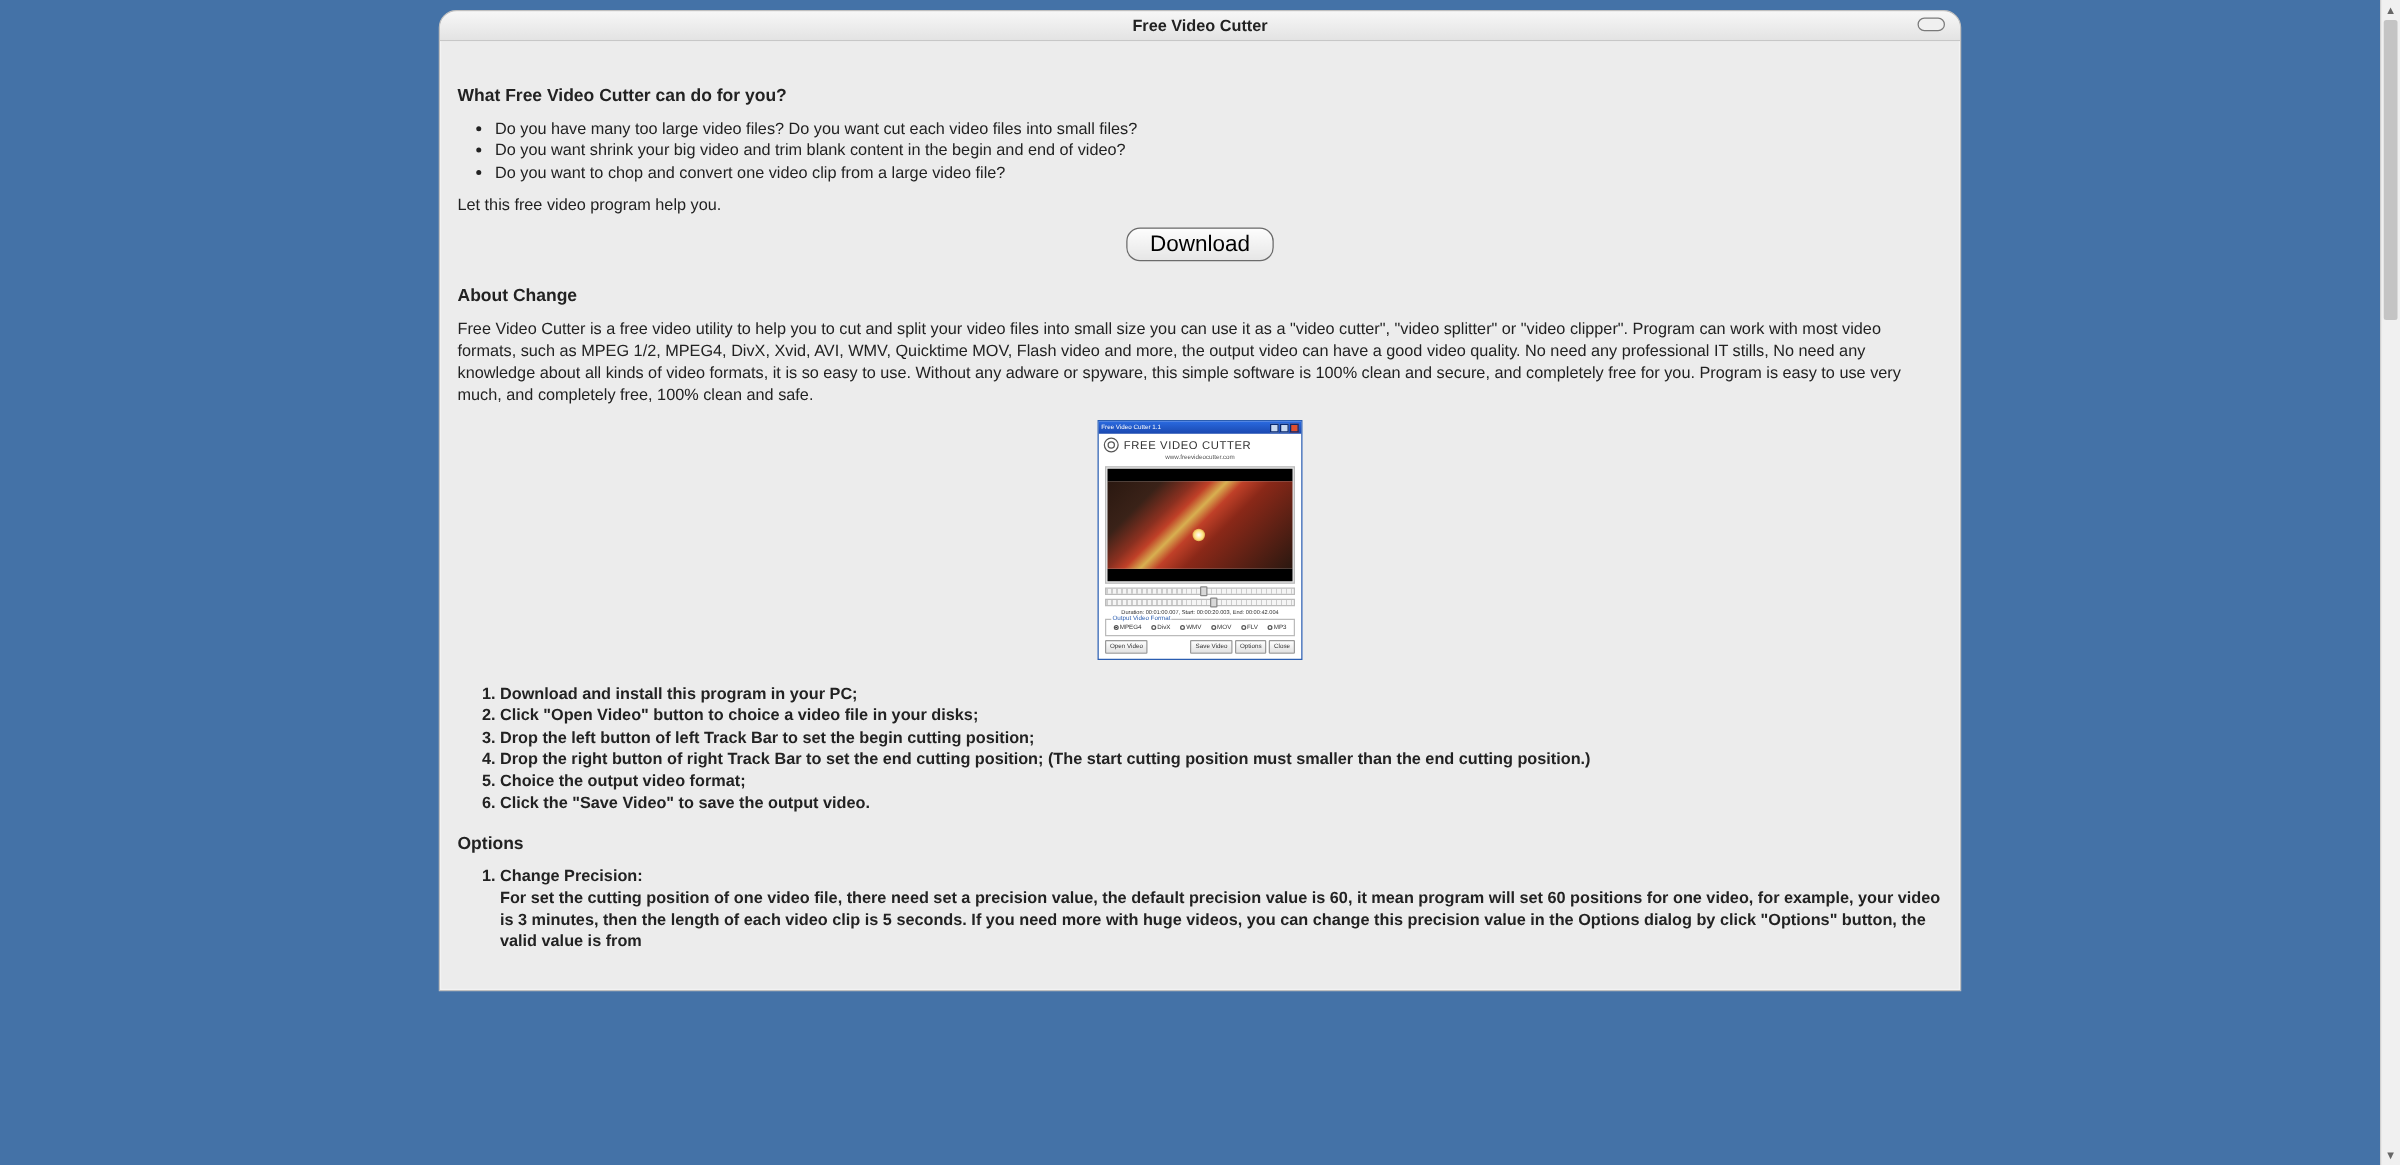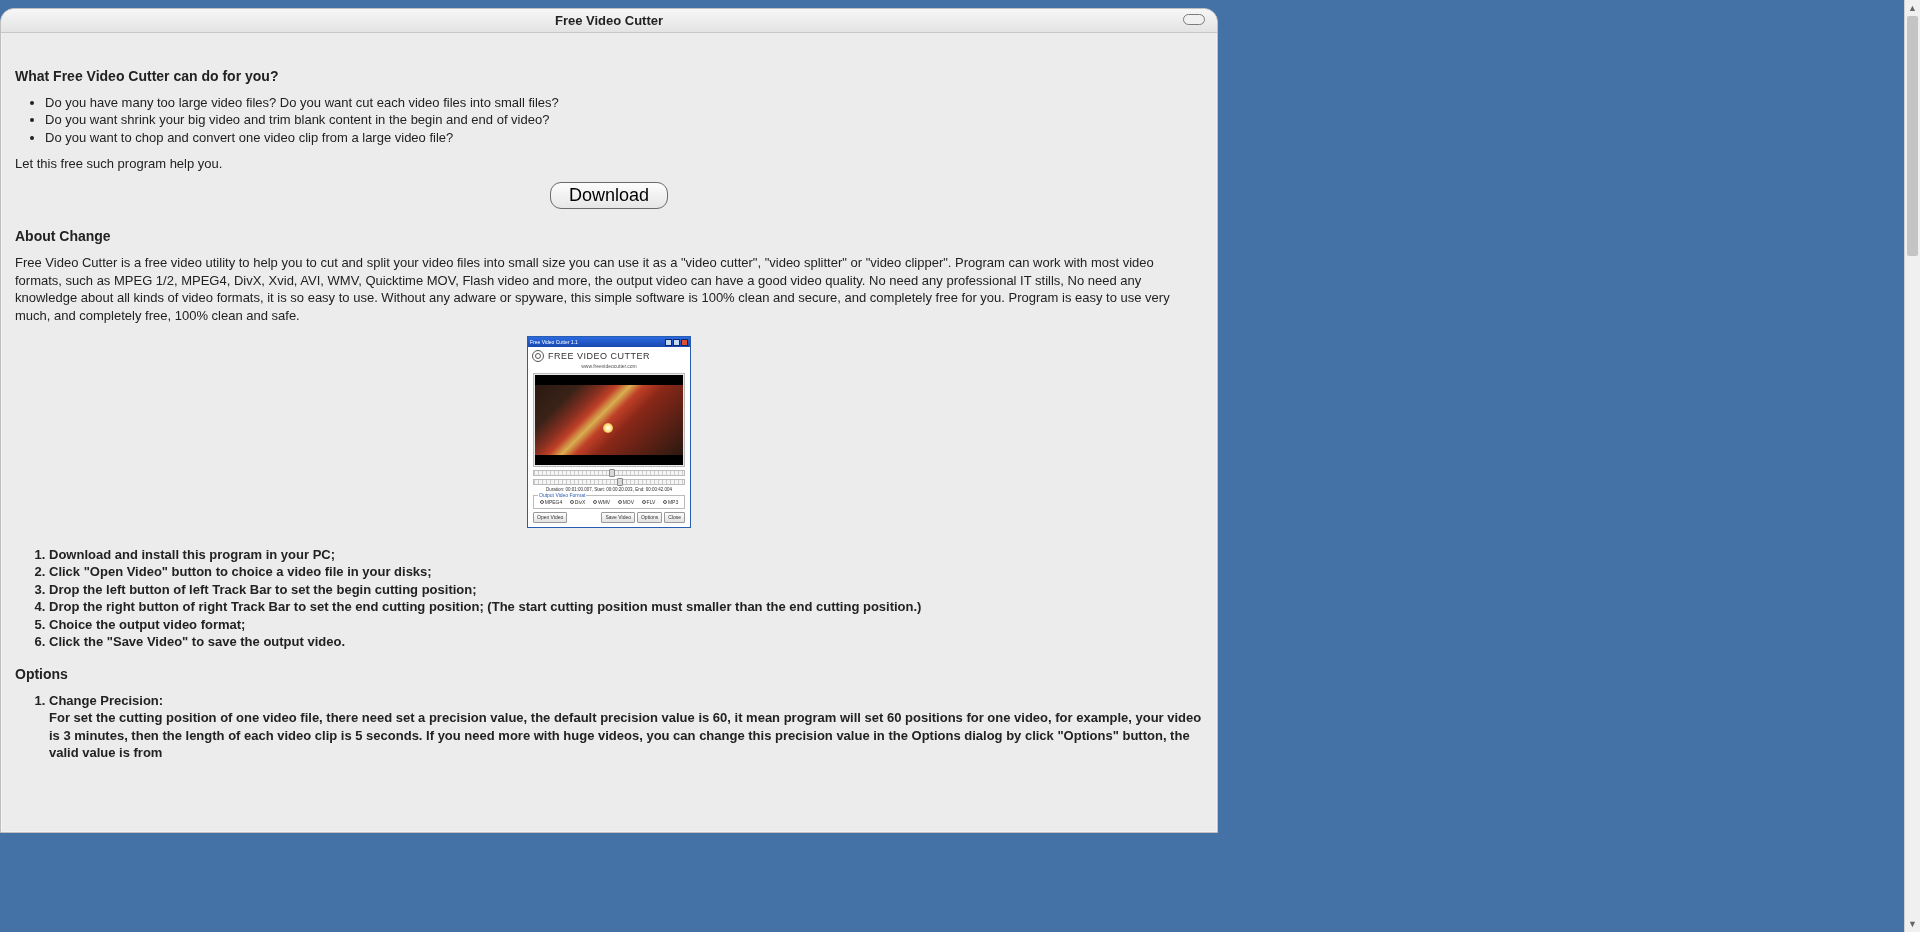--- a/index.html
+++ b/index.html
@@ -7,20 +7,21 @@
   body {
     background:#4472a7;
     font-family:Verdana,Geneva,sans-serif;
     font-size:13px;
     color:#222;
     overflow-y:scroll;
   }
   .outer {
     width:100%;
     display:flex;
+    justify-content:center;
     padding:0 0 0 0;
     border-radius:30px;
   }
   .window {
     width:1218px;
     margin-top:8px;
     background:#ececec;
     border-radius:14px 14px 0 0;
     border:1px solid #bfbfbf;
     box-shadow:0 0 0 1px rgba(255,255,255,0.4) inset;
@@ -42,21 +43,21 @@
     position:absolute;
     right:12px;
     top:5px;
     width:22px;
     height:11px;
     border:1.5px solid #7a7a7a;
     border-radius:7px;
     background:#f0f0f0;
   }
   .content {
-    padding:20px 14px 64px 14px;
+    padding:20px 14px 24px 14px;
     line-height:1.35;
   }
   h2.sec {
     font-size:14px;
     font-weight:bold;
     margin: 14px 0 8px 0;
   }
   ul.bul { margin:6px 0 6px 30px; }
   ul.bul li { margin:0 0 0 0; list-style:disc; }
   ol.num { margin:6px 0 6px 34px; }
@@ -135,21 +136,21 @@
       <span class="pill"></span>
     </div>
     <div class="content">
 
       <h2 class="sec">What Free Video Cutter can do for you?</h2>
       <ul class="bul">
         <li>Do you have many too large video files? Do you want cut each video files into small files?</li>
         <li>Do you want shrink your big video and trim blank content in the begin and end of video?</li>
         <li>Do you want to chop and convert one video clip from a large video file?</li>
       </ul>
-      <p class="para">Let this free such program help you.</p>
+      <p class="para">Let this free video program help you.</p>
 
       <div class="center" style="margin:10px 0 18px 0;">
         <button class="dl-btn">Download</button>
       </div>
 
       <h2 class="sec">About Change</h2>
       <p class="para">Free Video Cutter is a free video utility to help you to cut and split your video files into small size you can use it as a "video cutter", "video splitter" or "video clipper". Program can work with most video formats, such as MPEG 1/2, MPEG4, DivX, Xvid, AVI, WMV, Quicktime MOV, Flash video and more, the output video can have a good video quality. No need any professional IT stills, No need any knowledge about all kinds of video formats, it is so easy to use. Without any adware or spyware, this simple software is 100% clean and secure, and completely free for you. Program is easy to use very much, and completely free, 100% clean and safe.</p>
 
       <div class="screenshot-wrap">
         <div class="ss">

